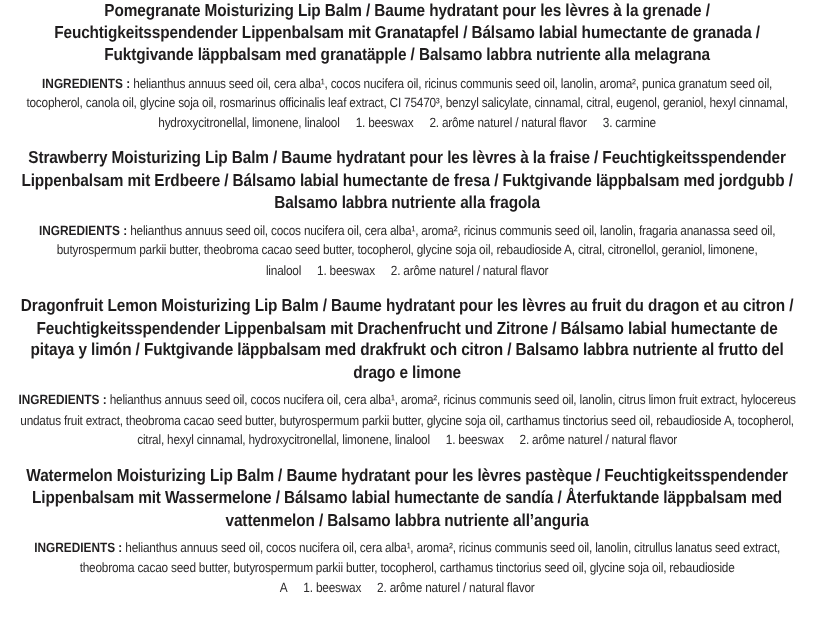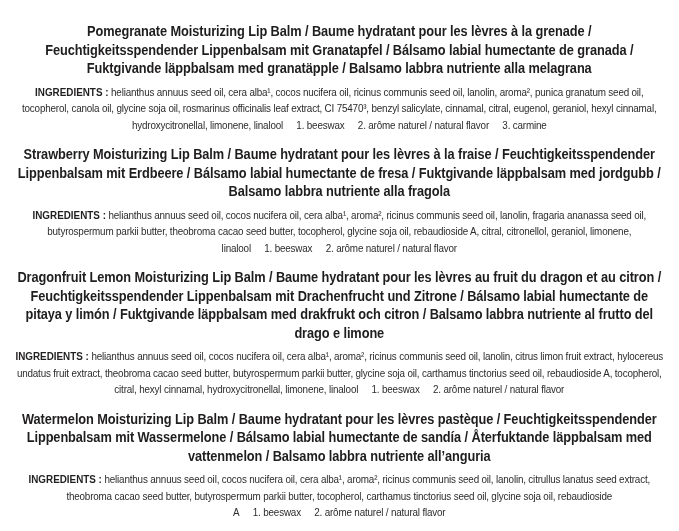--- a/index.html
+++ b/index.html
@@ -9,21 +9,21 @@
   }
   body {
     width: 679px;
     height: 531px;
     overflow: hidden;
     font-family: "Liberation Sans", sans-serif;
     color: #232021;
   }
   .sheet {
     box-sizing: border-box;
-    padding-top: 22px;
+    padding-top: 0;
   }
   
   .label-block {
     width: 752px;
     transform: scaleX(0.889);
     transform-origin: 0 0;
     margin-left: 5px;
     margin-bottom: 12px;
     padding: 0 8px;
     box-sizing: border-box;

